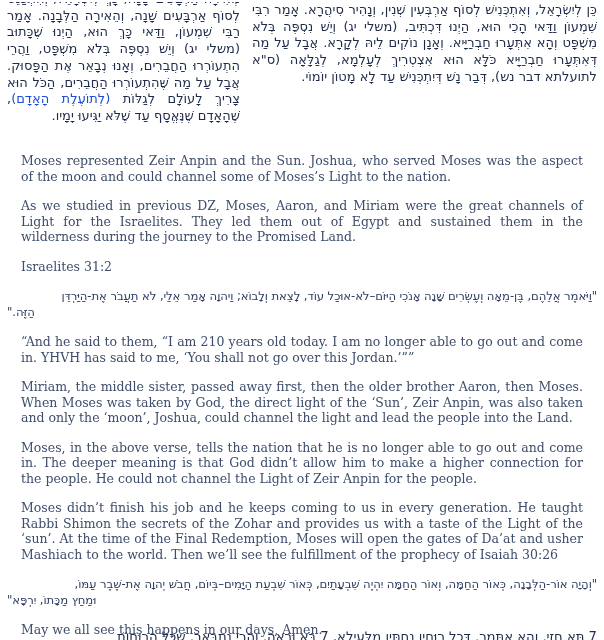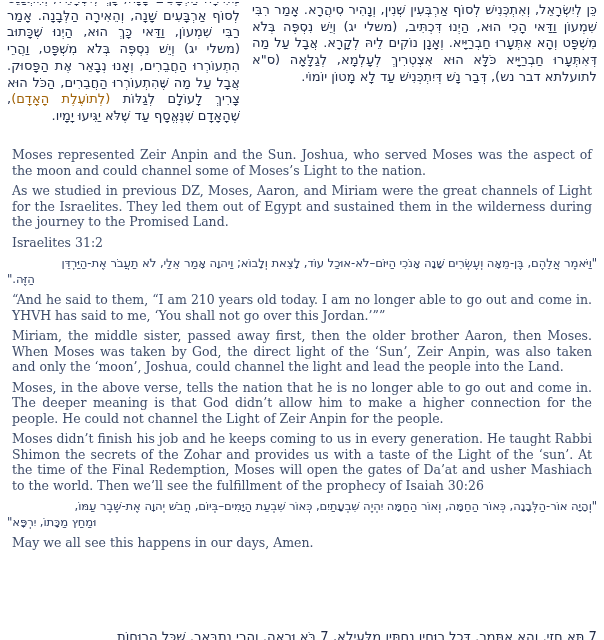--- a/index.html
+++ b/index.html
@@ -16,31 +16,31 @@
     overflow:hidden;
     margin-top:2px;
     color:#1f2b49;
     font-family:"DejaVu Sans",sans-serif;
     font-size:13px;
     line-height:16.7px;
     text-align:justify;
   }
   .zohar-aramaic { flex:0 0 345px; }
   .zohar-hebrew  { flex:1; margin-top:-11px; }
-  .hl { color:#a16207; }
+  .hl { color:#1d4ed8; }
 
   
   .commentary {
     margin-top:8px;
     font-size:12.5px;
     line-height:15.5px;
     color:#3e4d6b;
     text-align:justify;
   }
-  .commentary p { margin:5px; }
+  .commentary p { margin:14px; }
 
   
   .verse {
     direction:rtl;
     font-family:"DejaVu Sans",sans-serif;
     color:#2f3e61;
     font-size:11.7px;
     line-height:16px;
     letter-spacing:-0.1px;
   }

